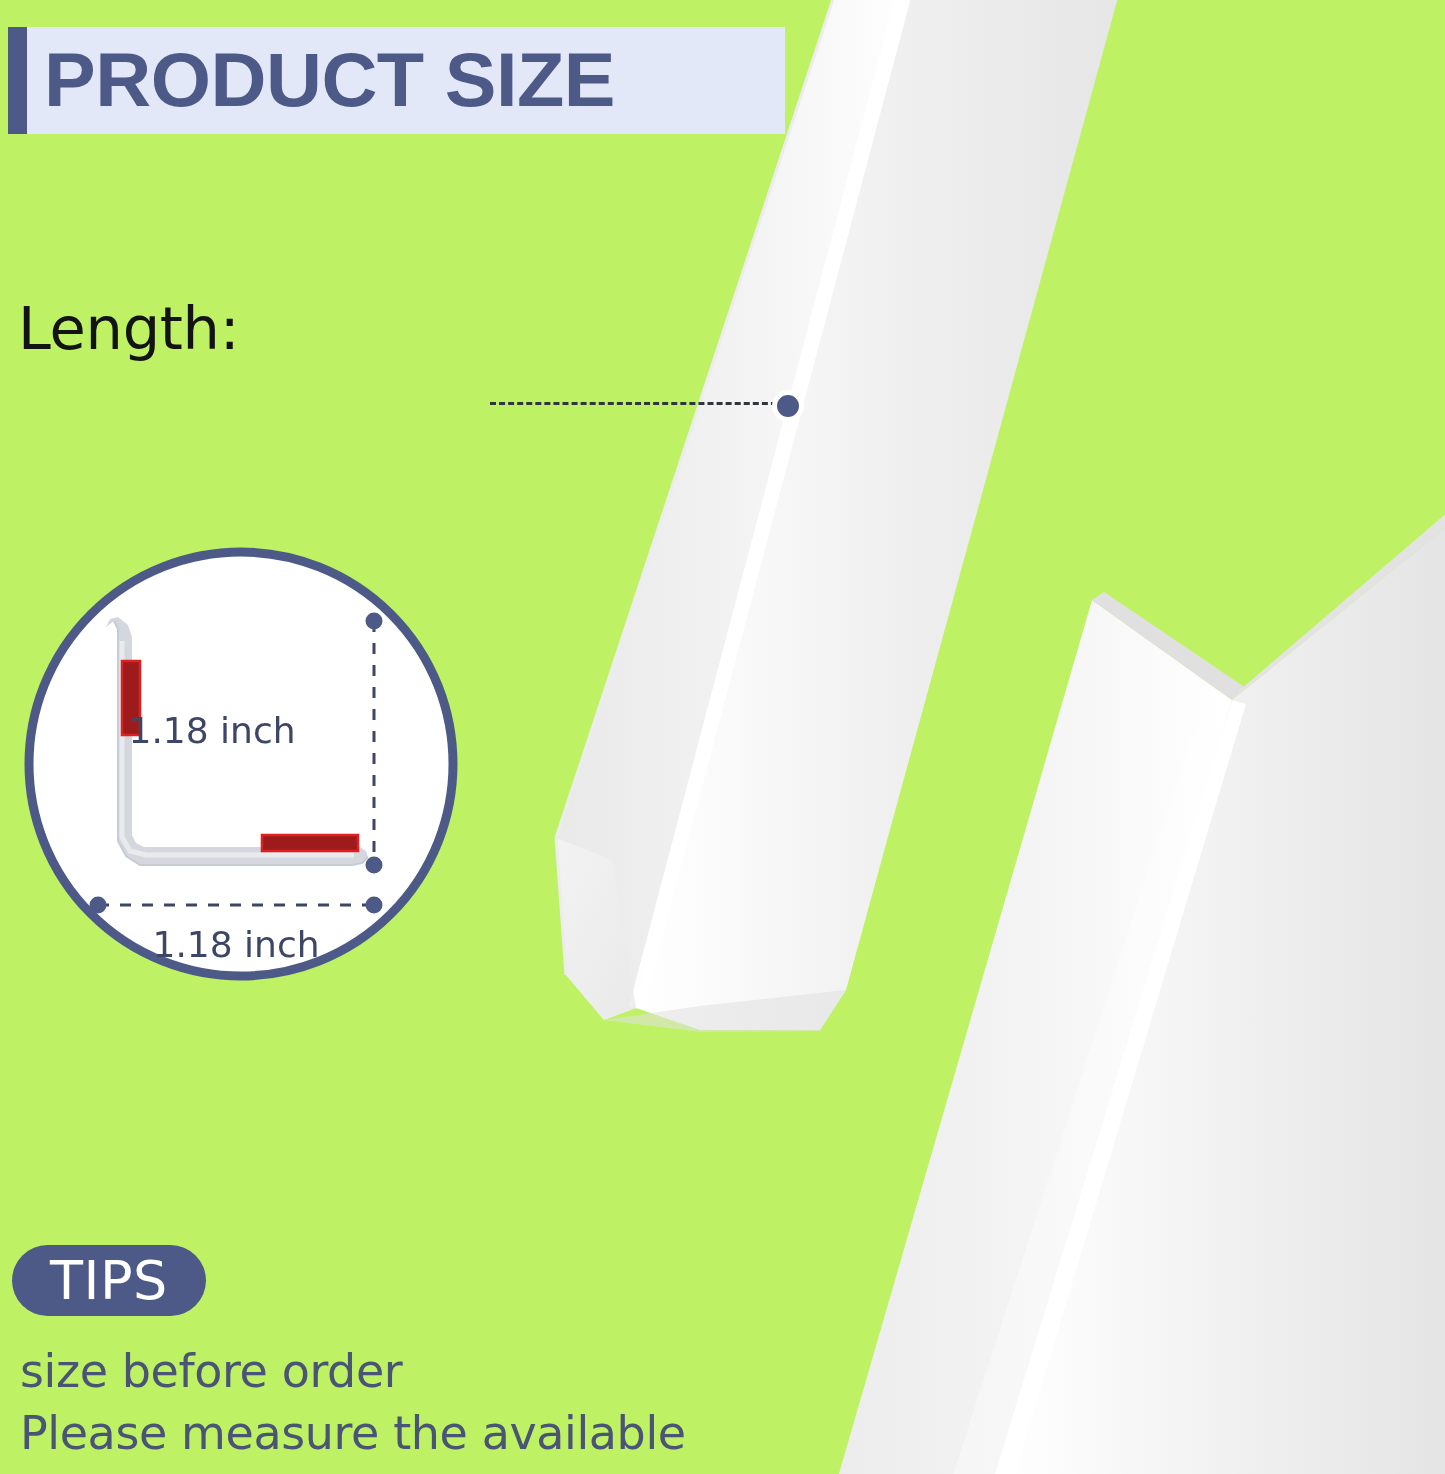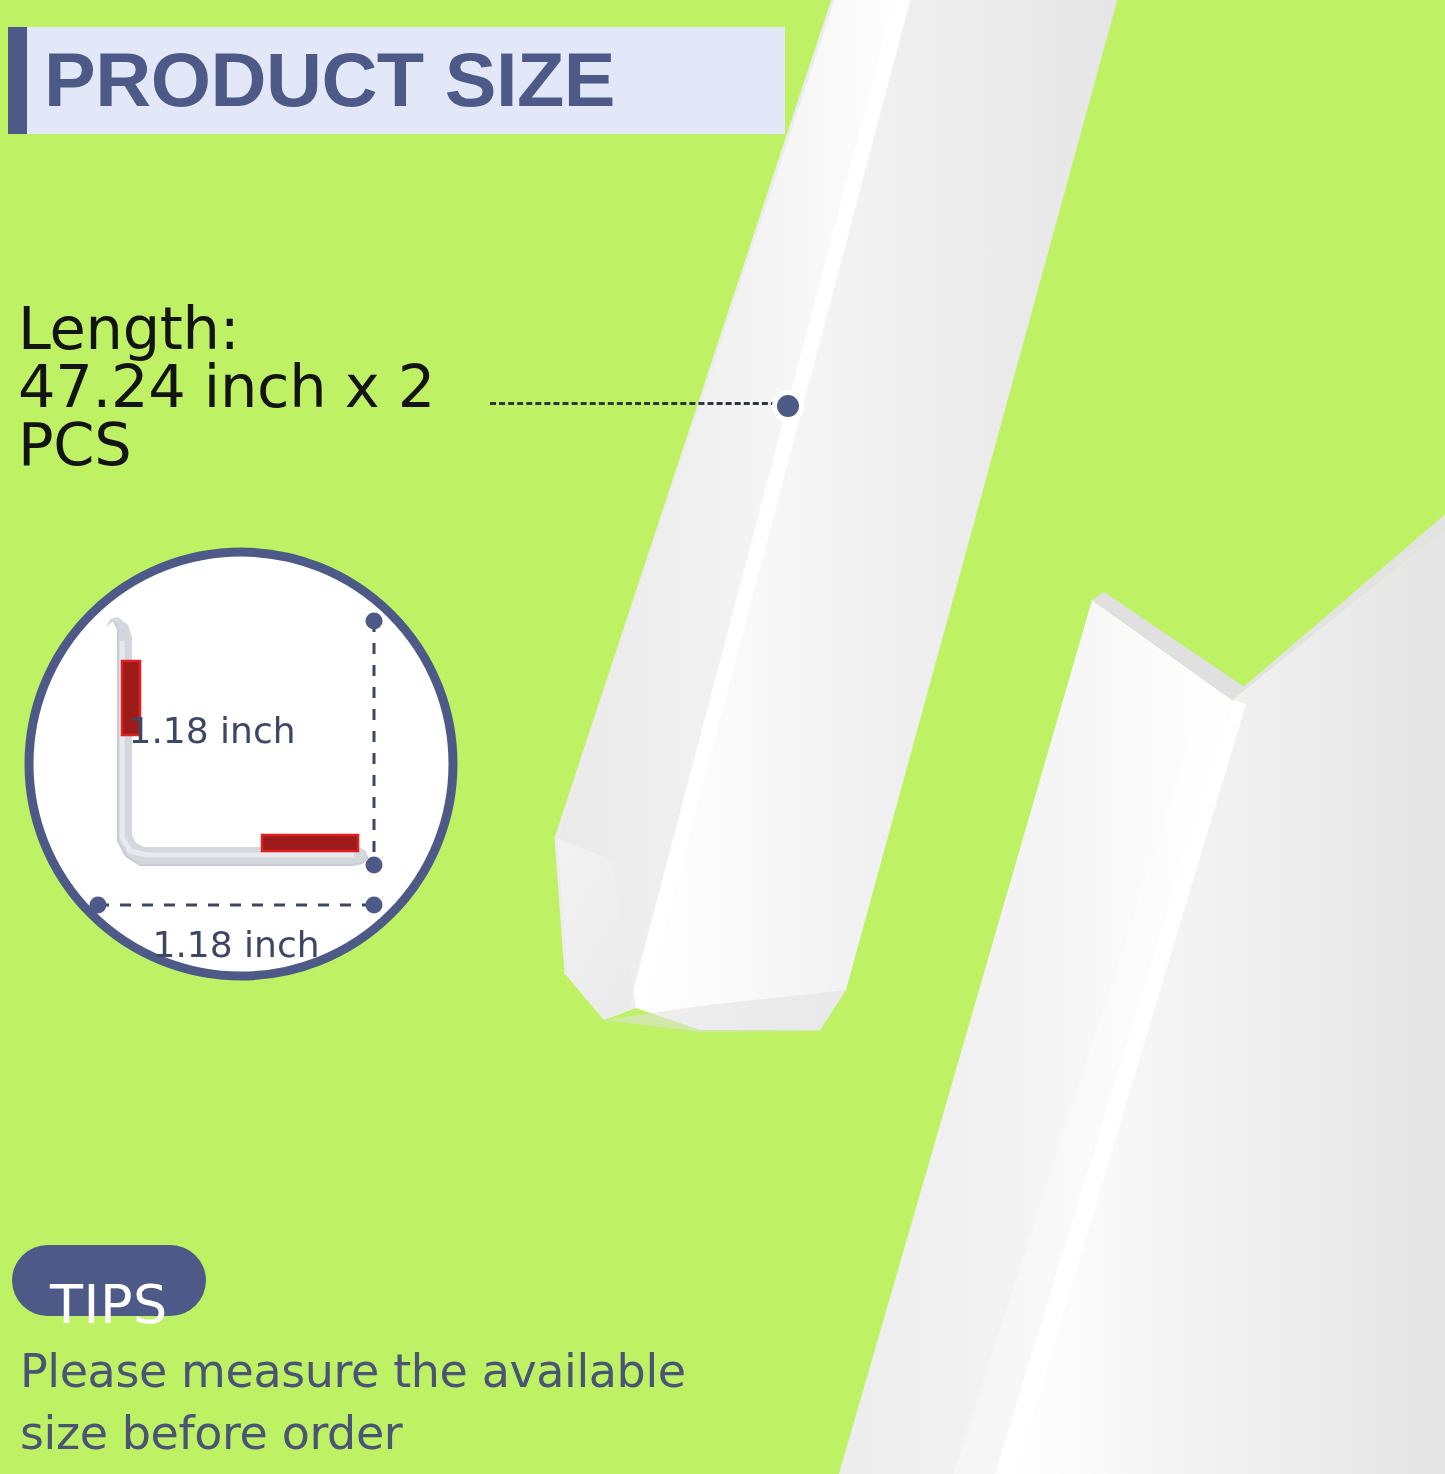--- a/index.html
+++ b/index.html
@@ -38,21 +38,21 @@
 
   
   .callout{position:absolute;left:22px;top:545px;width:438px;height:438px;}
   .callout svg{display:block;width:438px;height:438px;}
 
   
   .tips-badge{position:absolute;left:12px;top:1245px;width:194px;height:71px;
       border-radius:36px;background:#4d5a88;}
   .tips-badge span{display:block;width:100%;text-align:center;line-height:71px;
       font-size:54px;color:#ffffff;font-weight:400;letter-spacing:0.5px;
-      font-family:"DejaVu Sans","Liberation Sans",sans-serif;margin-top:24px;}
+      font-family:"DejaVu Sans","Liberation Sans",sans-serif;}
   .tips-text{position:absolute;left:20px;top:1340px;width:760px;
       font-size:46px;line-height:62px;color:#4a5475;font-weight:400;
       font-family:"DejaVu Sans","Liberation Sans",sans-serif;letter-spacing:-0.4px;}
 </style>
 </head>
 <body>
 
 <div id="stage">
 
   <div class="photo">
@@ -119,21 +119,20 @@
       </g>
     </svg>
   </div>
 
   <div class="header-band"></div>
   <div class="header-bar"></div>
   <div class="header-title">PRODUCT SIZE</div>
 
   <div class="length-block">
     <div class="length-line">Length:</div>
-    <div class="length-line">47.24 inch x 2 PCS</div>
   </div>
   <div class="leader">
     <div class="leader-dash"></div>
   </div>
   <div class="leader-dot"></div>
 
   <div class="callout">
     <svg viewBox="0 0 438 438" xmlns="http://www.w3.org/2000/svg">
 
       <circle cx="219" cy="219" r="212" fill="#ffffff" stroke="#4d5a88" stroke-width="9"></circle>
@@ -169,17 +168,17 @@
 
       <text id="cal-h" x="190" y="198" text-anchor="middle" font-size="36" fill="#3d4765" font-family="DejaVu Sans, Liberation Sans, sans-serif">1.18 inch</text>
       <text id="cal-w" x="214" y="412" text-anchor="middle" font-size="36" fill="#3d4765" font-family="DejaVu Sans, Liberation Sans, sans-serif">1.18 inch</text>
     </svg>
   </div>
 
   <div class="tips-badge">
     <span>TIPS</span>
   </div>
   <div class="tips-text">
+    <div>size before order</div>
     <div>Please measure the available</div>
-    <div>size before order</div>
   </div>
 
 </div>
 
 </body></html>

